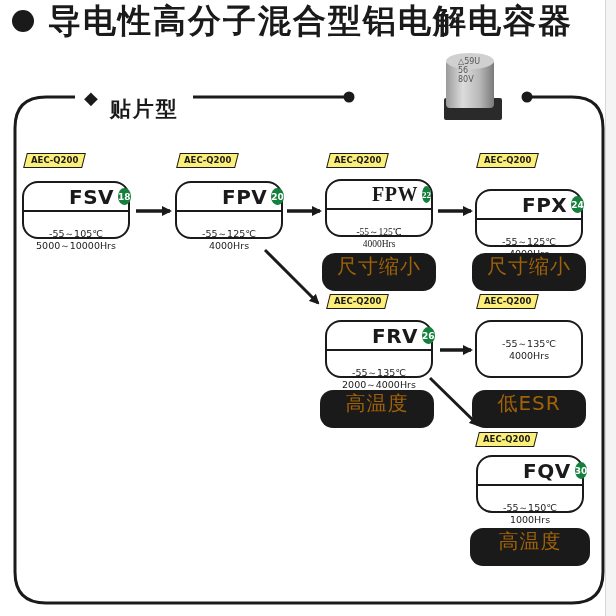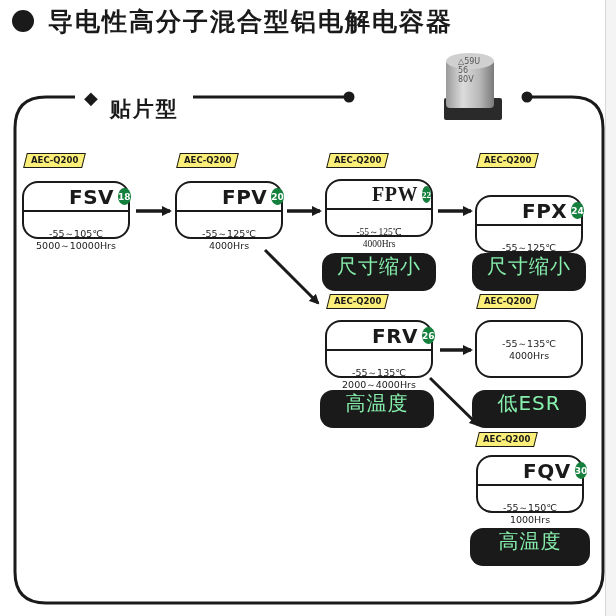--- a/index.html
+++ b/index.html
@@ -1,36 +1,36 @@
 <!DOCTYPE html>
 <html><head>
 <meta charset="utf-8">
 <style>
   html, body { margin:0; padding:0; background:#ffffff; }
   body { width:616px; height:616px; position:relative; overflow:hidden;
          font-family:"DejaVu Sans","Liberation Sans",sans-serif; color:#1a1a1a; }
   .scrollbar { position:absolute; right:0; top:0; width:10px; height:616px; background:#f4f4f4; border-left:1px solid #d8d8d8; }
   .title { position:absolute; left:12px; top:3px; height:36px; display:flex; align-items:center; }
   .title .bullet { width:22px; height:22px; border-radius:50%; background:#1a1a1a; margin-right:14px; }
-  .title .text { font-size:25px; font-weight:bold; letter-spacing:2px; color:#1a1a1a; }
+  .title .text { font-size:33px; font-weight:bold; letter-spacing:2px; color:#1a1a1a; }
   svg.frame { position:absolute; left:0; top:0; }
   .section-label { position:absolute; left:78px; top:82px; height:30px; display:flex; align-items:center; background:#fff; padding:0 6px; }
   .section-label .diamond { font-size:18px; margin-right:12px; }
   .section-label .txt { font-size:21px; font-weight:bold; letter-spacing:2px;margin-top:24px; }
   .cap { position:absolute; left:440px; top:50px; width:66px; height:72px; }
   .aec { position:absolute; height:13px; padding:0 5px; background:#fbef7a; border:1px solid #1a1a1a;
          transform:skewX(-14deg); font-size:8.5px; font-weight:bold; line-height:13px; color:#1a1a1a; }
   .aec span { display:inline-block; transform:skewX(14deg); }
   .box { position:absolute; width:108px; height:58px; border:2.5px solid #1a1a1a; border-radius:16px; background:#fff; box-sizing:border-box; }
   .box .top { height:27px; border-bottom:2px solid #1a1a1a; display:flex; align-items:center; justify-content:flex-start;padding-left:45px; }
   .box .name { font-size:20px; font-weight:bold; letter-spacing:0.5px; }
   .box .num { width:17px; height:17px; border-radius:50%; background:#15803d; color:#fff; font-size:9px; font-weight:bold;
               display:flex; align-items:center; justify-content:center; margin-left:4px; }
   .box .bottom { text-align:center; font-size:9.5px; line-height:12px; padding-top:16px; }
-  .pill { position:absolute; width:114px; height:38px; border-radius:13px; background:#1a1a1a; color:#86efac;
+  .pill { position:absolute; width:114px; height:38px; border-radius:13px; background:#1a1a1a; color:#a16207;
           font-size:20px; text-align:center; line-height:26px; letter-spacing:1px; }
 </style>
 </head>
 <body>
 
 <div class="scrollbar"></div>
 
 <div class="title">
   <div class="bullet"></div>
   <div class="text">导电性高分子混合型铝电解电容器</div>
@@ -109,21 +109,21 @@
       <span class="num">22</span>
     </div>
   <div class="bottom">
       <div>-55～125℃</div>
       <div>4000Hrs</div>
     </div>
 </div>
 <div class="pill" style="left:322px;top:253px;">尺寸缩小</div>
 
 <div class="aec" style="left:478px;top:153px;"><span>AEC-Q200</span></div>
-<div class="box" style="left:475px;top:195px;">
+<div class="box" style="left:475px;top:189px;">
   <div class="top">
       <span class="name">FPX</span>
       <span class="num">24</span>
     </div>
   <div class="bottom">
       <div>-55～125℃</div>
       <div>4000Hrs</div>
     </div>
 </div>
 <div class="pill" style="left:472px;top:253px;">尺寸缩小</div>

